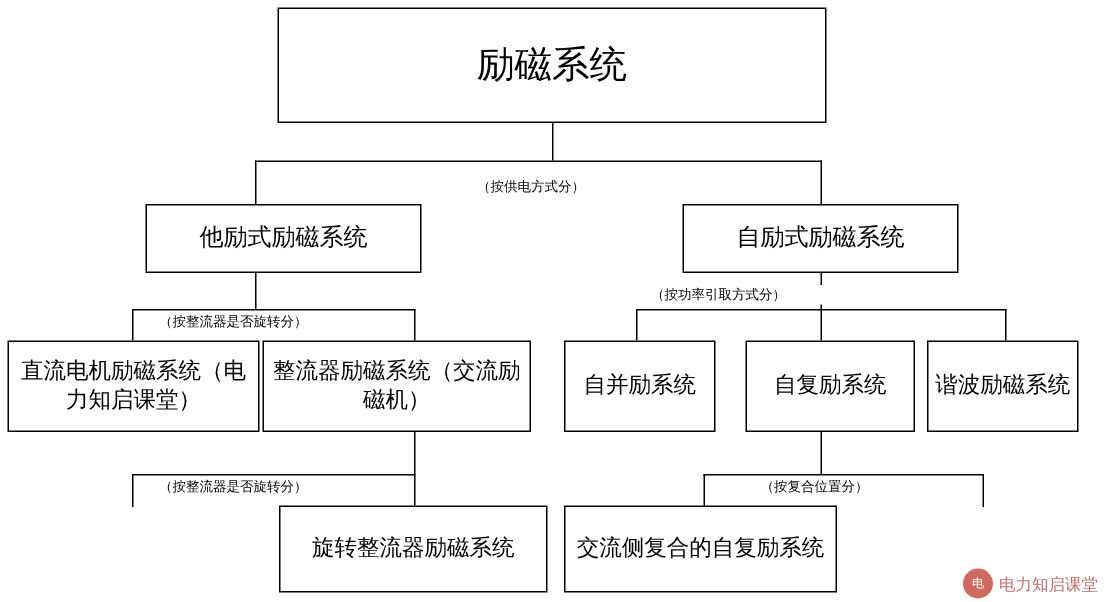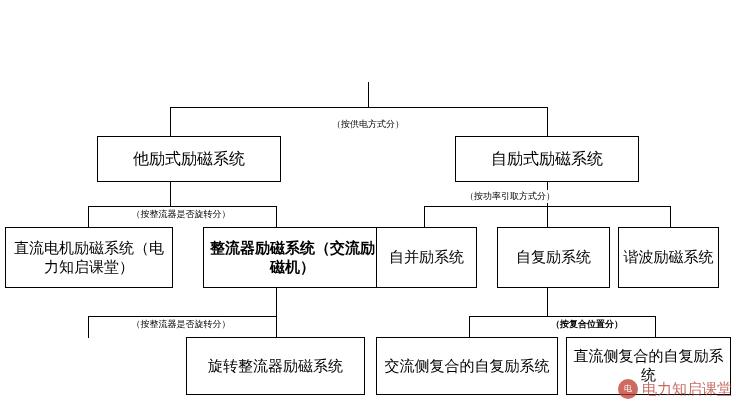--- a/index.html
+++ b/index.html
@@ -41,21 +41,20 @@
   .lvl4 {
     font-size: 15px;
   }
   .edge-label {
     position: absolute;
     font-size: 9px;
     color: #000000;
     background: #ffffff;
     padding: 0 2px;
     white-space: nowrap;
-    text-align: center;
   }
   .line {
     position: absolute;
     background: #000000;
   }
   .line.h { height: 1px; }
   .line.v { width: 1px; }
   .watermark {
     position: absolute;
     right: 4px;
@@ -71,29 +70,30 @@
     border-radius: 50%;
     background: #c0392b;
     color: #ffffff;
     font-size: 8px;
     display: flex;
     align-items: center;
     justify-content: center;
     line-height: 1;
   }
   .wm-text {
-    font-size: 15px;
+    font-size: 11px;
     color: #b03a2e;
   }
 </style>
 </head>
 <body>
 
 <div id="canvas">
 
+  <div class="node root" style="left:185px; top:5px; width:366px; height:77px;">励磁系统</div>
 
   <div class="line v" style="left:368px; top:82px; height:25px;"></div>
 
   <div class="line h" style="left:170px; top:107px; width:378px;"></div>
   <div class="line v" style="left:170px; top:107px; height:31px;"></div>
   <div class="line v" style="left:547px; top:107px; height:31px;"></div>
 
   <div class="edge-label" style="left:316px; top:118px; width:100px;">（按供电方式分）</div>
 
   <div class="node lvl2" style="left:78px; top:136px; width:184px; height:46px;margin-left:19px;">他励式励磁系统</div>
@@ -108,41 +108,40 @@
 
   <div class="line v" style="left:547px; top:182px; height:24px;"></div>
   <div class="line h" style="left:424px; top:206px; width:247px;"></div>
   <div class="line v" style="left:424px; top:206px; height:22px;"></div>
   <div class="line v" style="left:547px; top:206px; height:22px;"></div>
   <div class="line v" style="left:670px; top:206px; height:22px;"></div>
 
   <div class="edge-label" style="left:432px; top:190px; width:152px;">（按功率引取方式分）</div>
 
   <div class="node lvl3" style="left:5px; top:227px; width:168px; height:61px;">直流电机励磁系统（电力知启课堂）</div>
-  <div class="node lvl3" style="left:203px; top:227px; width:179px; height:61px;font-weight:bold;">整流器励磁系统（交流励磁机）</div>
+  <div class="node lvl3" style="left:175px; top:227px; width:179px; height:61px;">整流器励磁系统（交流励磁机）</div>
   <div class="node lvl3" style="left:376px; top:227px; width:101px; height:61px;">自并励系统</div>
   <div class="node lvl3" style="left:497px; top:227px; width:113px; height:61px;">自复励系统</div>
   <div class="node lvl3" style="left:618px; top:227px; width:101px; height:61px;">谐波励磁系统</div>
 
   <div class="line v" style="left:276px; top:288px; height:28px;"></div>
   <div class="line h" style="left:88px; top:316px; width:189px;"></div>
   <div class="line v" style="left:88px; top:316px; height:22px;"></div>
   <div class="line v" style="left:276px; top:316px; height:22px;"></div>
 
   <div class="edge-label" style="left:104px; top:318px; width:150px;">（按整流器是否旋转分）</div>
 
   <div class="line v" style="left:547px; top:288px; height:28px;"></div>
   <div class="line h" style="left:469px; top:316px; width:187px;"></div>
   <div class="line v" style="left:469px; top:316px; height:22px;"></div>
   <div class="line v" style="left:655px; top:316px; height:22px;"></div>
 
-  <div class="edge-label" style="left:530px; top:318px; width:110px;font-weight:bold;">（按复合位置分）</div>
+  <div class="edge-label" style="left:505px; top:318px; width:110px;">（按复合位置分）</div>
 
   <div class="node lvl4" style="left:186px; top:337px; width:179px; height:58px;">旋转整流器励磁系统</div>
   <div class="node lvl4" style="left:376px; top:337px; width:182px; height:58px;">交流侧复合的自复励系统</div>
-  <div class="node lvl4" style="left:566px; top:337px; width:165px; height:58px;">直流侧复合的自复励系统</div>
 
   <div class="watermark">
     <div class="wm-logo">电</div>
     <div class="wm-text">电力知启课堂</div>
   </div>
 
 </div>
 
 </body></html>

